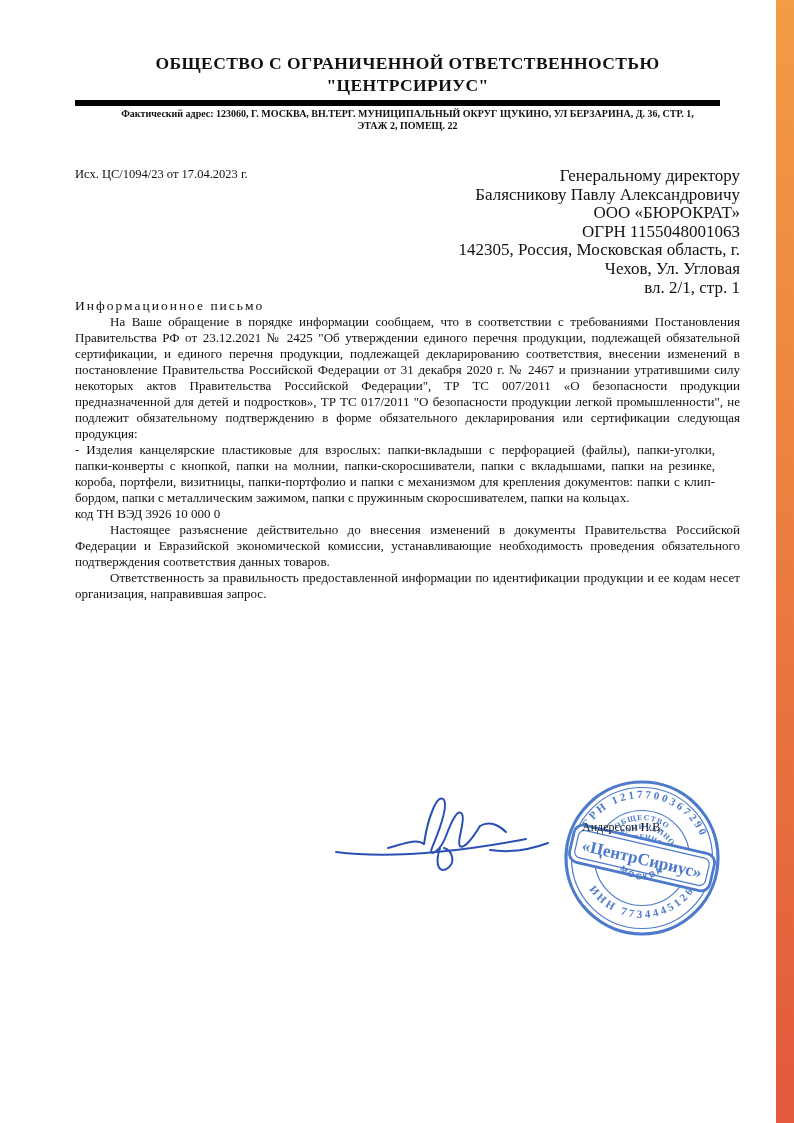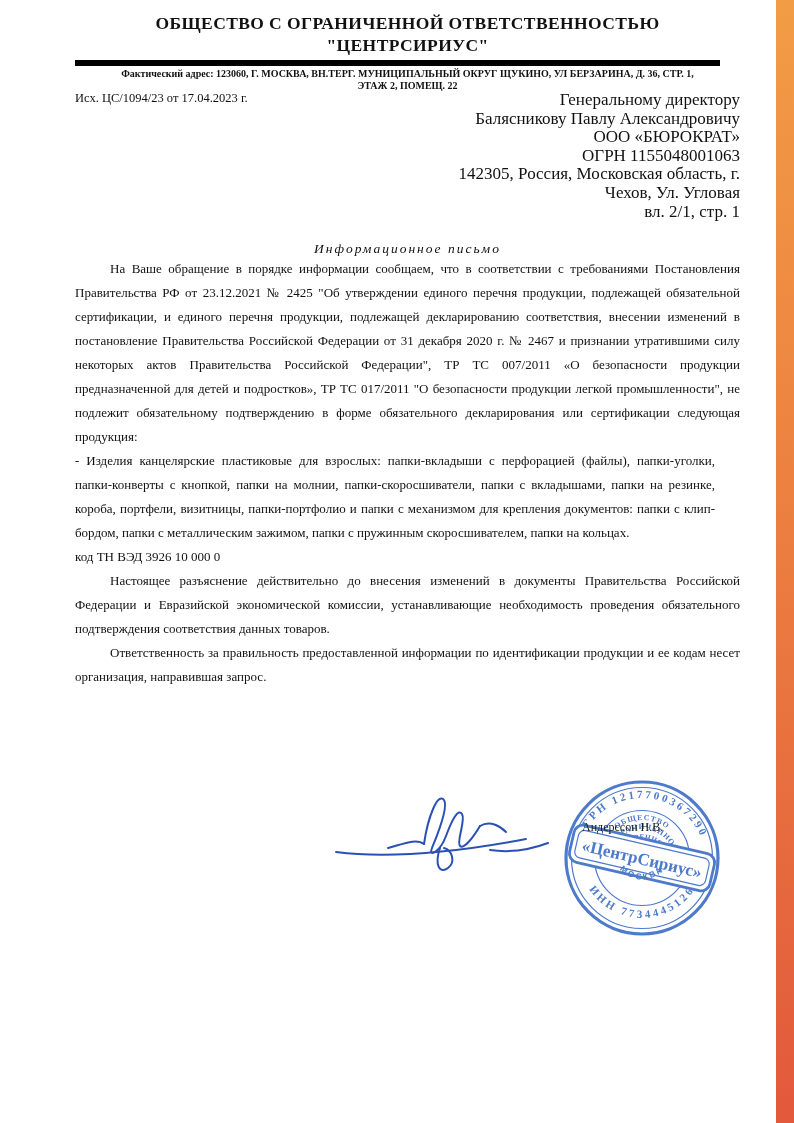--- a/index.html
+++ b/index.html
@@ -6,29 +6,29 @@
   .page {
     position:relative; width:794px; height:1123px; margin:0 auto;
     background:#fff; overflow:hidden;
     font-family:"Liberation Serif","DejaVu Serif",serif; color:#111;
   }
   .accent-stripe {
     position:absolute; right:0; top:0; width:18px; height:100%;
     background:linear-gradient(180deg, var(--accent-top,#F29C45) 0%, #EC8040 45%, var(--accent-bottom,#E2593C) 100%);
   }
   .content { position:absolute; left:75px; top:0; width:665px; }
-  .letterhead { padding-top:12px; text-align:center; }
+  .letterhead { padding-top:52px; text-align:center; }
   .company-name { font-size:17.5px; font-weight:bold; line-height:22px; letter-spacing:.4px; }
   .rule { height:6px; background:#000; width:645px; margin:4px 0 2px 0; }
   .address { font-size:10px; font-weight:bold; line-height:11.5px; text-align:center; }
-  .meta-row { display:flex; justify-content:space-between; }
+  .meta-row { display:flex; justify-content:space-between; margin-top:36px; }
   .ref { font-size:12.5px; }
   .recipient { width:325px; font-size:17px; line-height:18.6px;text-align:right; }
-  .letter-title { text-align:center; margin-top:20px; font-size:13.5px; letter-spacing:2px;font-style:italic; }
-  p.para { margin:0; font-size:13px; line-height:24px; text-align:justify; }
+  .letter-title { text-align:left; margin-top:1px; font-size:13.5px; letter-spacing:2px; }
+  p.para { margin:0; font-size:13px; line-height:16px; text-align:justify; }
   .p1 { margin-top:36px; }
   .indent { text-indent:35px; }
   .list { margin-left:20px; width:640px; }
   .code { margin-left:20px; text-align:left; }
   .p2 { margin-top:22px; }
   .p3 { margin-top:13px; }
   .sig-left { position:absolute; left:75px; top:812px; font-size:12.5px; line-height:19px; }
   .signature-svg { position:absolute; left:328px; top:786px; width:244px; height:94px; color:var(--ink-blue,#2B50B5); z-index:3; }
   .stamp-svg { position:absolute; left:562px; top:778px; width:160px; height:160px; color:var(--stamp-blue,#3E6FC6); opacity:.92; z-index:4; }
   .sig-name { position:absolute; left:582px; top:820px; font-size:12px; color:#1b1b1b; z-index:5; }

